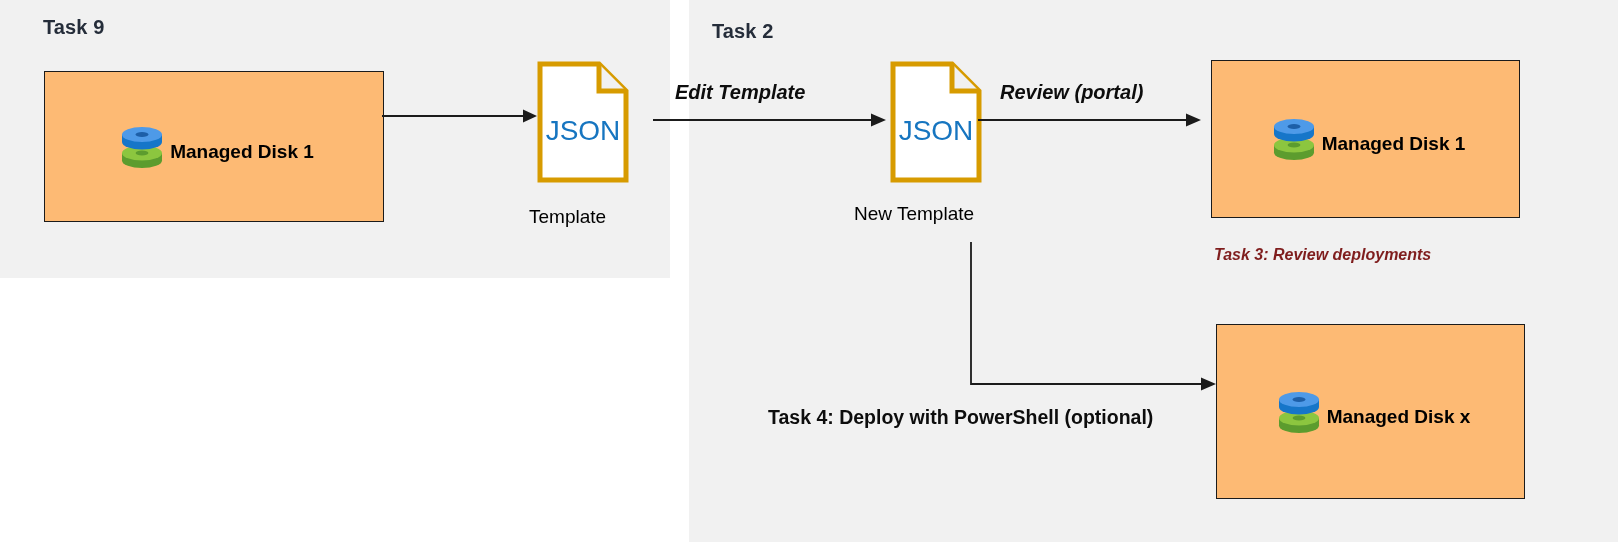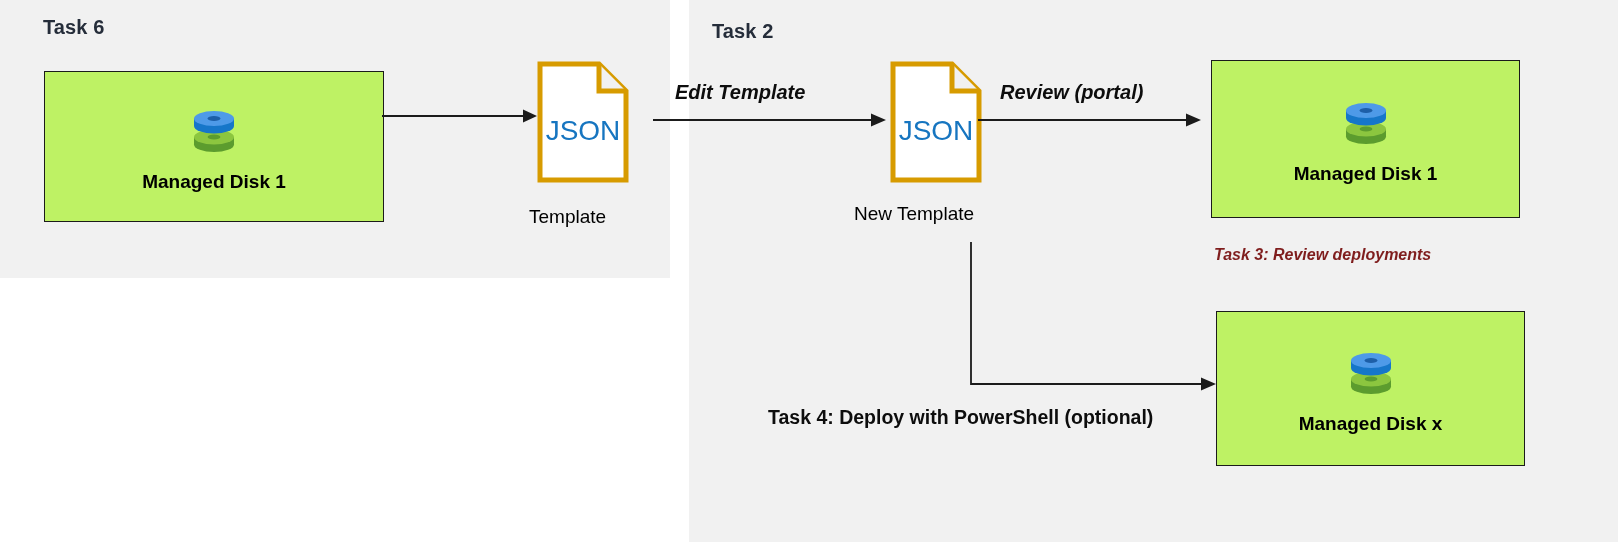--- a/index.html
+++ b/index.html
@@ -39,29 +39,28 @@
     position: absolute;
     left: 1214px; top: 246px;
     font-size: 16px; font-weight: bold;
     color: #7f1d1d; white-space: nowrap; font-style: italic;
   }
 
   
   .res-box {
     position: absolute;
     border: 1.6px solid #1b1b1b;
-    background: #bef264;
+    background: #fdba74;
     display: flex;
-    flex-direction: column;
     align-items: center;
     justify-content: center;
   }
   #box-disk1-left  { left: 44px;   top: 71px;  width: 340px; height: 151px; }
   #box-disk1-right { left: 1211px; top: 60px;  width: 309px; height: 158px; }
-  #box-diskx       { left: 1216px; top: 311px; width: 309px; height: 155px; }
+  #box-diskx       { left: 1216px; top: 324px; width: 309px; height: 175px; }
 
   .res-label {
     font-size: 19px;
     font-weight: bold;
     color: #000000;
     white-space: nowrap;
     margin-top: 10px;
   }
 
   
@@ -111,21 +110,21 @@
   #notes-optional div { white-space: nowrap; }
 </style>
 </head>
 <body>
 
 <div id="canvas">
 
   <div class="panel" id="panel-task1"></div>
   <div class="panel" id="panel-task2"></div>
 
-  <div class="section-title" id="title-task1">Task 6</div>
+  <div class="section-title" id="title-task1">Task 9</div>
   <div class="section-title" id="title-task2">Task 2</div>
   <div id="title-task3">Task 3: Review deployments</div>
 
   <div class="res-box" id="box-disk1-left">
     <span class="disk-icon">
       <svg width="56" height="56" viewBox="0 0 56 56" aria-hidden="true">
 
         <ellipse cx="28" cy="43.5" rx="20" ry="7.5" fill="#5c9c2e"></ellipse>
         <rect x="8" y="36" width="40" height="7.5" fill="#5c9c2e"></rect>
         <ellipse cx="28" cy="36" rx="20" ry="7.5" fill="#8cc63f"></ellipse>

